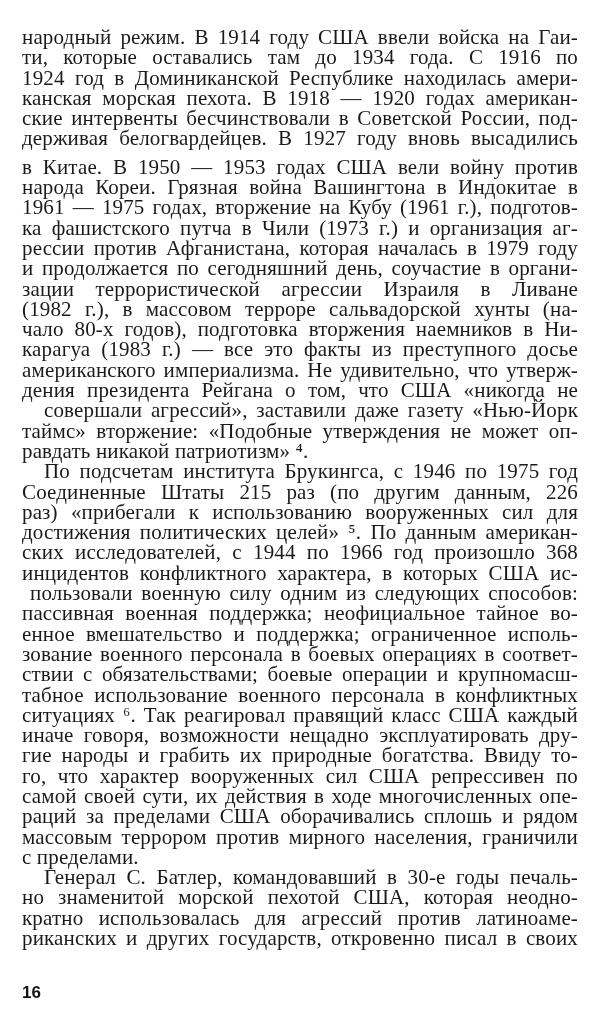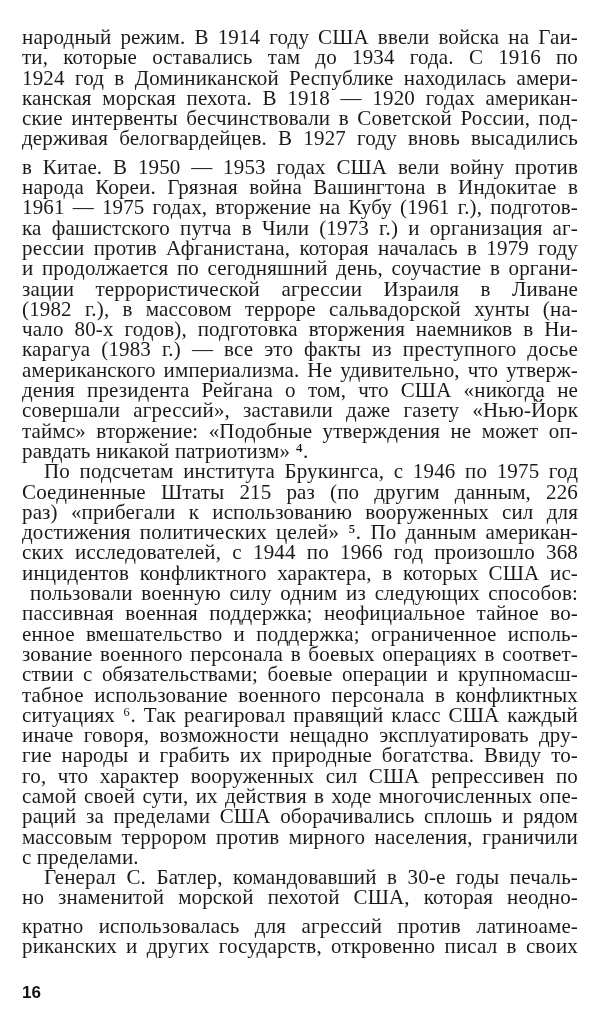--- a/index.html
+++ b/index.html
@@ -62,21 +62,21 @@
     <span class="line" style="text-align-last: justify; display: block;">1961 — 1975 годах, вторжение на Кубу (1961 г.), подготов-</span>
     <span class="line" style="text-align-last: justify; display: block;">ка фашистского путча в Чили (1973 г.) и организация аг-</span>
     <span class="line" style="text-align-last: justify; display: block;">рессии против Афганистана, которая началась в 1979 году</span>
     <span class="line" style="text-align-last: justify; display: block;">и продолжается по сегодняшний день, соучастие в органи-</span>
     <span class="line" style="text-align-last: justify; display: block;">зации террористической агрессии Израиля в Ливане</span>
     <span class="line" style="text-align-last: justify; display: block;">(1982 г.), в массовом терроре сальвадорской хунты (на-</span>
     <span class="line" style="text-align-last: justify; display: block;">чало 80-х годов), подготовка вторжения наемников в Ни-</span>
     <span class="line" style="text-align-last: justify; display: block;">карагуа (1983 г.) — все это факты из преступного досье</span>
     <span class="line" style="text-align-last: justify; display: block;">американского империализма. Не удивительно, что утверж-</span>
     <span class="line" style="text-align-last: justify; display: block;">дения президента Рейгана о том, что США «никогда не</span>
-    <span class="line" style="text-align-last: justify; display: block;">совершали агрессий», заставили даже газету «Нью-Йорк</span>
+    <span class="line" style="text-align-last: justify; display: block; margin-left: 22px;">совершали агрессий», заставили даже газету «Нью-Йорк</span>
     <span class="line" style="text-align-last: justify; display: block;">таймс» вторжение: «Подобные утверждения не может оп-</span>
     <span class="line last" style="text-align-last: left; display: block;">равдать никакой патриотизм» ⁴.</span>
     <span class="line indent" style="text-align-last: justify; display: block;">По подсчетам института Брукингса, с 1946 по 1975 год</span>
     <span class="line" style="text-align-last: justify; display: block;">Соединенные Штаты  215 раз (по  другим данным, 226</span>
     <span class="line" style="text-align-last: justify; display: block;">раз) «прибегали к использованию вооруженных сил для</span>
     <span class="line" style="text-align-last: justify; display: block;">достижения политических целей» ⁵. По данным американ-</span>
     <span class="line" style="text-align-last: justify; display: block;">ских исследователей, с 1944 по 1966 год произошло 368</span>
     <span class="line" style="text-align-last: justify; display: block;">инцидентов конфликтного характера, в которых США ис-</span>
     <span class="line" style="text-align-last: justify; display: block; margin-left: 8px;">пользовали военную силу одним из следующих способов:</span>
     <span class="line" style="text-align-last: justify; display: block;">пассивная военная поддержка; неофициальное тайное во-</span>
@@ -87,17 +87,17 @@
     <span class="line" style="text-align-last: justify; display: block;">ситуациях ⁶. Так реагировал правящий класс США каждый</span>
     <span class="line" style="text-align-last: justify; display: block;">иначе говоря, возможности нещадно эксплуатировать дру-</span>
     <span class="line" style="text-align-last: justify; display: block;">гие народы и грабить их природные богатства. Ввиду то-</span>
     <span class="line" style="text-align-last: justify; display: block;">го, что характер вооруженных сил США репрессивен по</span>
     <span class="line" style="text-align-last: justify; display: block;">самой своей сути, их действия в ходе многочисленных опе-</span>
     <span class="line" style="text-align-last: justify; display: block;">раций за пределами США оборачивались сплошь и рядом</span>
     <span class="line" style="text-align-last: justify; display: block;">массовым террором против мирного населения, граничили</span>
     <span class="line last" style="text-align-last: left; display: block;">с пределами.</span>
     <span class="line indent" style="text-align-last: justify; display: block;">Генерал С. Батлер, командовавший в 30-е годы печаль-</span>
     <span class="line" style="text-align-last: justify; display: block;">но знаменитой морской пехотой  США, которая неодно-</span>
-    <span class="line" style="text-align-last: justify; display: block; margin-top: 8px;">кратно использовалась для агрессий против латиноаме-</span>
+    <span class="line" style="text-align-last: justify; display: block;">кратно использовалась для агрессий против латиноаме-</span>
     <span class="line" style="text-align-last: justify; display: block;">риканских и других государств, откровенно писал в своих</span>
   </div>
 
 <div class="page-number">16</div>
 
 </body></html>

